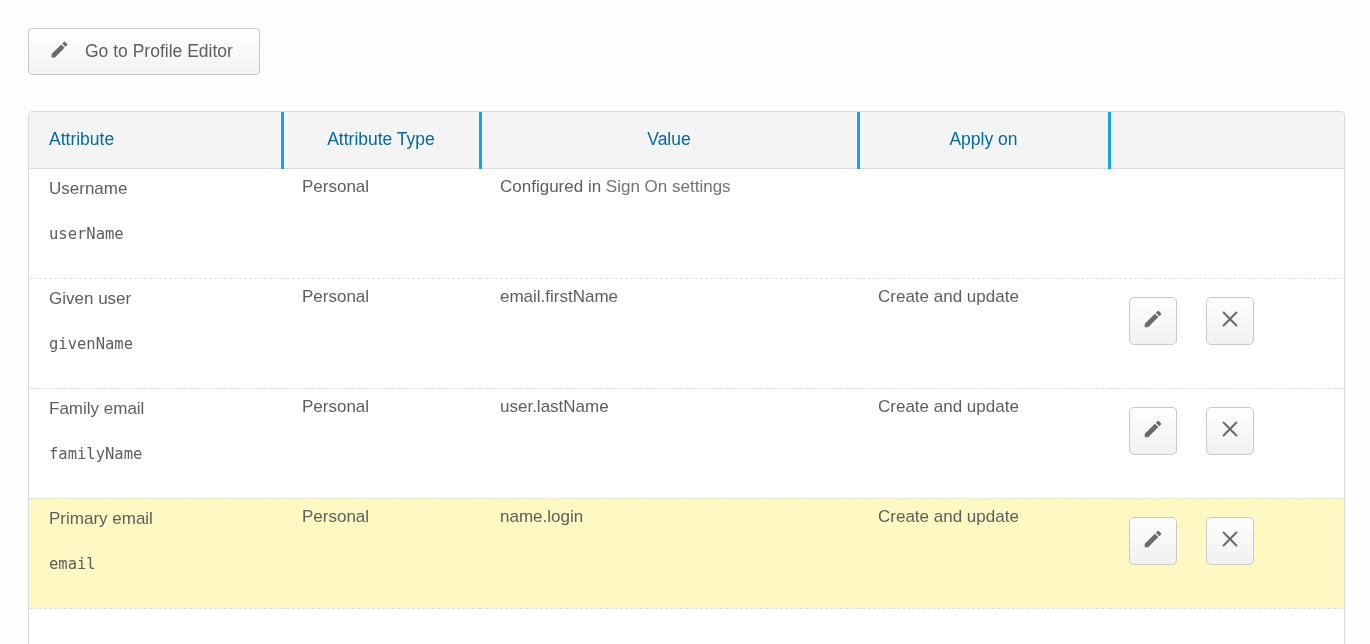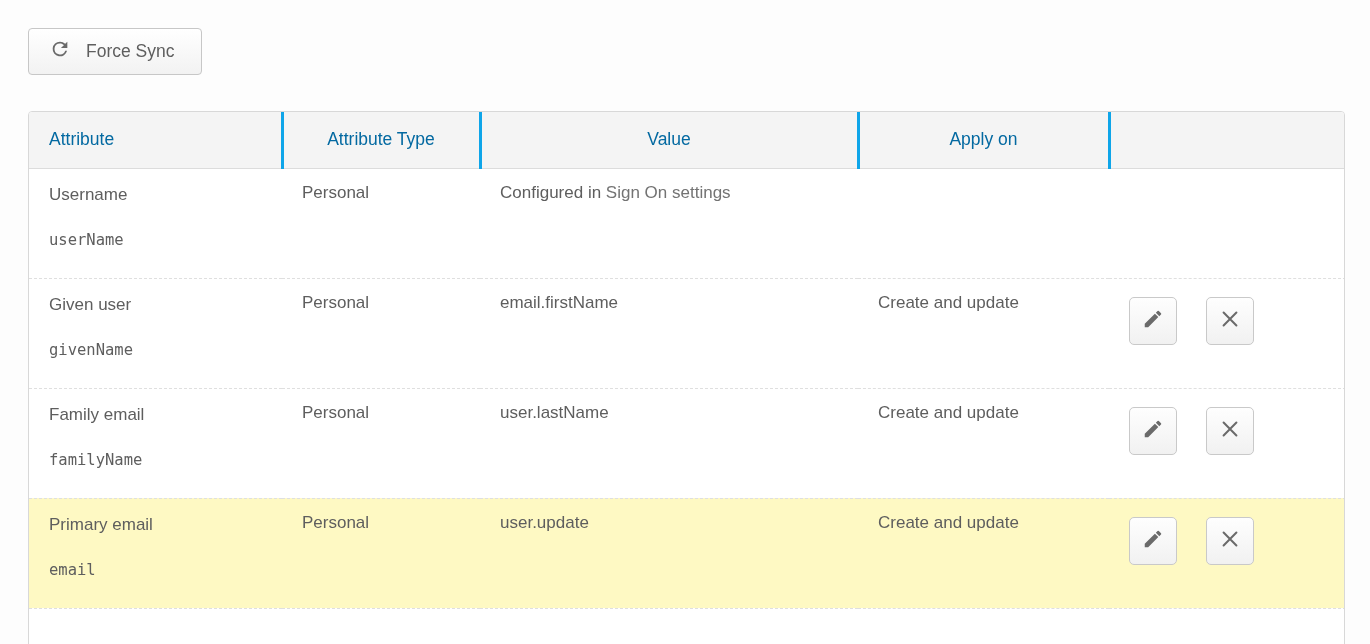--- a/index.html
+++ b/index.html
@@ -51,21 +51,21 @@
     font-weight: 400;
     font-size: 17.5px;
     color: #0369a1;
     padding: 0 20px;
     border-bottom: 1px solid #dcdcdc;
     vertical-align: middle;
   }
   th + th { border-left: 3px solid #0ea5e9; text-align: center; }
   tbody td {
     vertical-align: top;
-    padding: 14px 20px 0 20px;
+    padding: 8px 20px 0 20px;
     border-bottom: 1px dashed #dfdfdf;
     font-size: 17px;
   }
   tr.data-row { height: 110px; }
   tr.row-highlight td { background: #fef9c3; }
   tr.empty-row { height: 62px; }
   tr.empty-row td { border-bottom: none; }
   .attr-label { display: block; line-height: 24px; }
   .attr-name {
     display: block;
@@ -92,25 +92,25 @@
     cursor: pointer;
   }
   .icon-btn + .icon-btn { margin-left: 24px; }
 </style>
 </head>
 <body>
 
 <div class="toolbar">
   <button class="btn">
     <span>
-      <svg width="22" height="22" viewBox="0 0 24 24" fill="#6a6a6a">
-          <path d="M17.65 6.35A7.958 7.958 0 0 0 12 4a8 8 0 1 0 7.73 10h-2.08A6 6 0 1 1 12 6c1.66 0 3.14.69 4.22 1.78L13 11h7V4l-2.35 2.35z"></path>
+      <svg width="21" height="21" viewBox="0 0 24 24" fill="#6a6a6a">
+          <path d="M3 17.25V21h3.75L17.81 9.94l-3.75-3.75L3 17.25zM20.71 7.04a.9959.9959 0 0 0 0-1.41l-2.34-2.34a.9959.9959 0 0 0-1.41 0l-1.83 1.83 3.75 3.75 1.83-1.83z"></path>
         </svg>
     </span>
-    <span>Force Sync</span>
+    <span>Go to Profile Editor</span>
   </button>
 </div>
 
 <div class="table-wrap">
   <table>
     <colgroup>
       <col style="width:253px">
         <col style="width:198px">
         <col style="width:378px">
         <col style="width:251px">
@@ -192,21 +192,21 @@
           </button>
         </td>
       </tr>
 
       <tr class="data-row row-highlight">
         <td>
           <span class="attr-label">Primary email</span>
           <span class="attr-name">email</span>
         </td>
         <td>Personal</td>
-        <td>user.update</td>
+        <td>name.login</td>
         <td>Create and update</td>
         <td class="actions-cell">
           <button class="icon-btn">
             <span>
               <svg width="22" height="22" viewBox="0 0 24 24" fill="#6a6a6a">
                   <path d="M3 17.25V21h3.75L17.81 9.94l-3.75-3.75L3 17.25zM20.71 7.04a.9959.9959 0 0 0 0-1.41l-2.34-2.34a.9959.9959 0 0 0-1.41 0l-1.83 1.83 3.75 3.75 1.83-1.83z"></path>
                 </svg>
             </span>
           </button>
           <button class="icon-btn">

